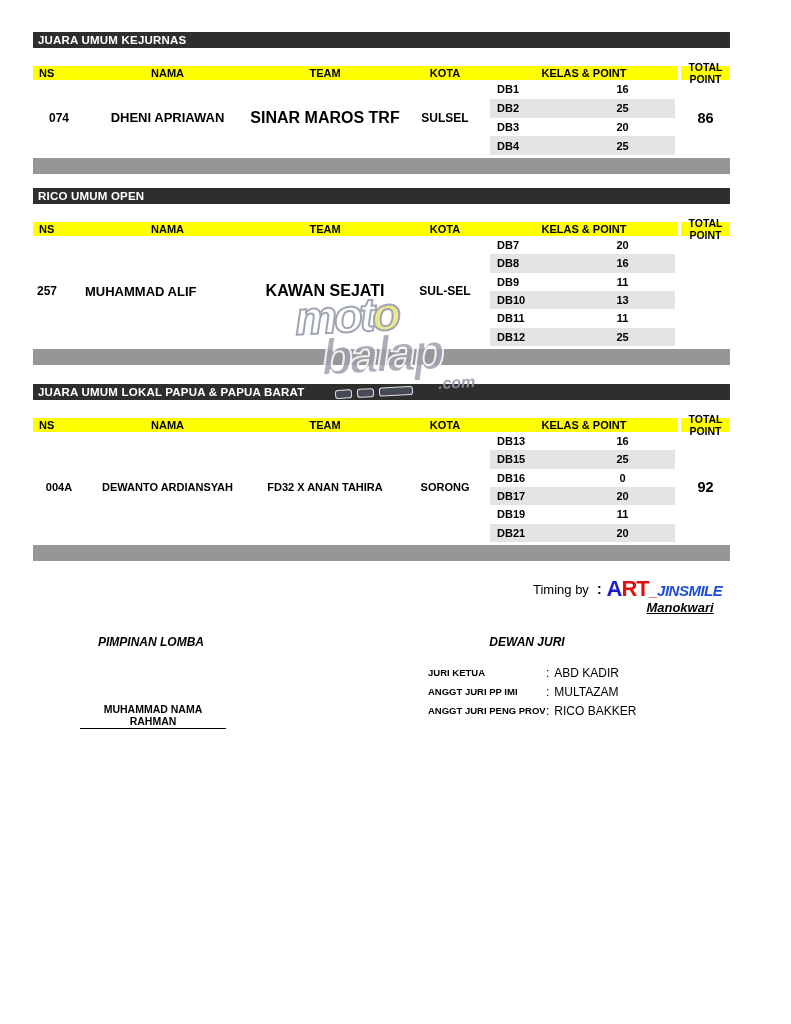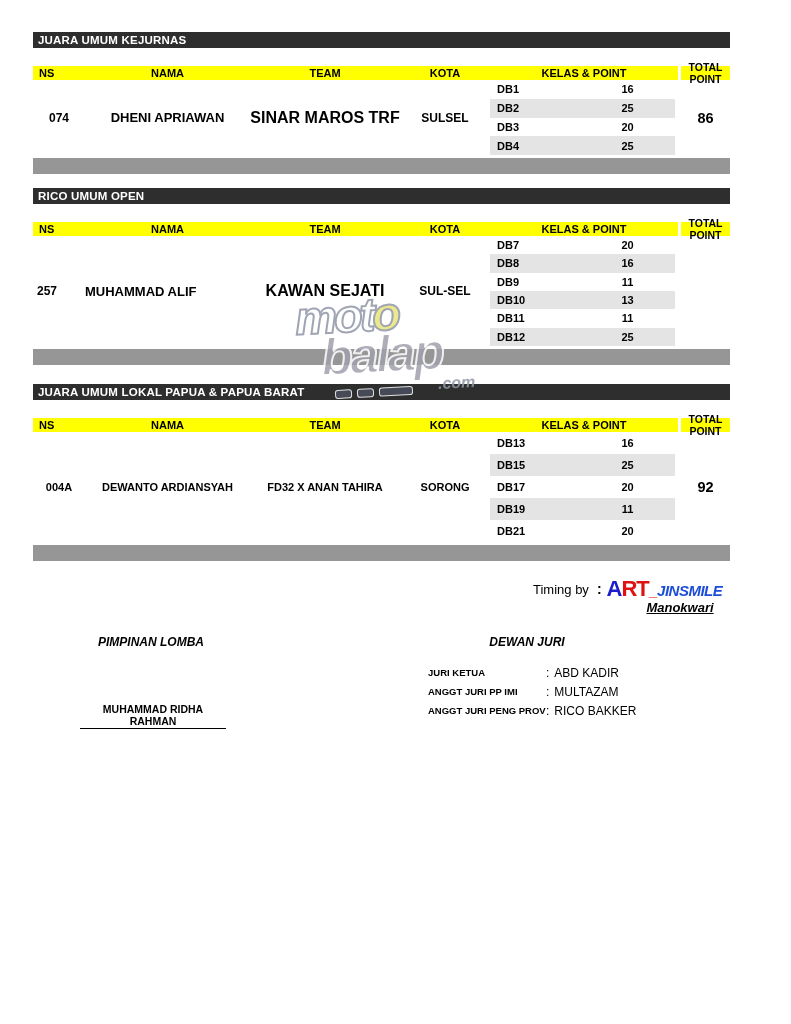--- a/index.html
+++ b/index.html
@@ -31,21 +31,21 @@
   .s1 .tbody{height:75px;}
   .s6 .tbody{height:110px;}
   .cell{display:flex;align-items:center;justify-content:center;font-weight:bold;}
   .c-ns{width:52px;font-size:12px;}
   .c-nama{width:165px;font-size:13px;}
   .c-team{width:150px;font-size:16px;}
   .c-kota{width:90px;font-size:12px;}
   .c-kelas{width:188px;display:flex;flex-direction:column;}
   .c-total{width:52px;font-size:14.5px;padding-left:3px;box-sizing:border-box;}
 
-  .krow{flex:1;width:185px;display:flex;align-items:center;justify-content:space-between;}
+  .krow{flex:1;width:185px;display:flex;align-items:center;}
   .krow:nth-child(even){background:#e4e4e4;}
   .klabel{padding-left:7px;width:85px;font-size:11px;font-weight:bold;box-sizing:border-box;}
   .kpoint{width:95px;text-align:center;font-size:11px;font-weight:bold;}
 
   .graybar{height:16px;background:#969696;margin-top:3px;}
 
   .sec-open .c-ns{justify-content:flex-start;padding-left:4px;box-sizing:border-box;}
   .sec-open .c-nama{justify-content:flex-start;}
   .sec-lokal .c-ns,.sec-lokal .c-nama,.sec-lokal .c-team,.sec-lokal .c-kota{font-size:11px;}
 
@@ -212,20 +212,24 @@
       <div class="c-kelas">
         <div class="krow">
           <span class="klabel">DB13</span>
           <span class="kpoint">16</span>
         </div>
         <div class="krow">
           <span class="klabel">DB15</span>
           <span class="kpoint">25</span>
         </div>
         <div class="krow">
+          <span class="klabel">DB16</span>
+          <span class="kpoint">0</span>
+        </div>
+        <div class="krow">
           <span class="klabel">DB17</span>
           <span class="kpoint">20</span>
         </div>
         <div class="krow">
           <span class="klabel">DB19</span>
           <span class="kpoint">11</span>
         </div>
         <div class="krow">
           <span class="klabel">DB21</span>
           <span class="kpoint">20</span>
@@ -273,15 +277,15 @@
       <span class="juri-colon">:</span>
       <span class="juri-value">MULTAZAM</span>
     </div>
     <div class="juri-row">
       <span class="juri-label">ANGGT JURI PENG PROV</span>
       <span class="juri-colon">:</span>
       <span class="juri-value">RICO BAKKER</span>
     </div>
   </div>
 
-  <div class="pimpinan-name">MUHAMMAD RIDHA RAHMAN</div>
+  <div class="pimpinan-name">MUHAMMAD NAMA RAHMAN</div>
 
 </div>
 
 </body></html>

